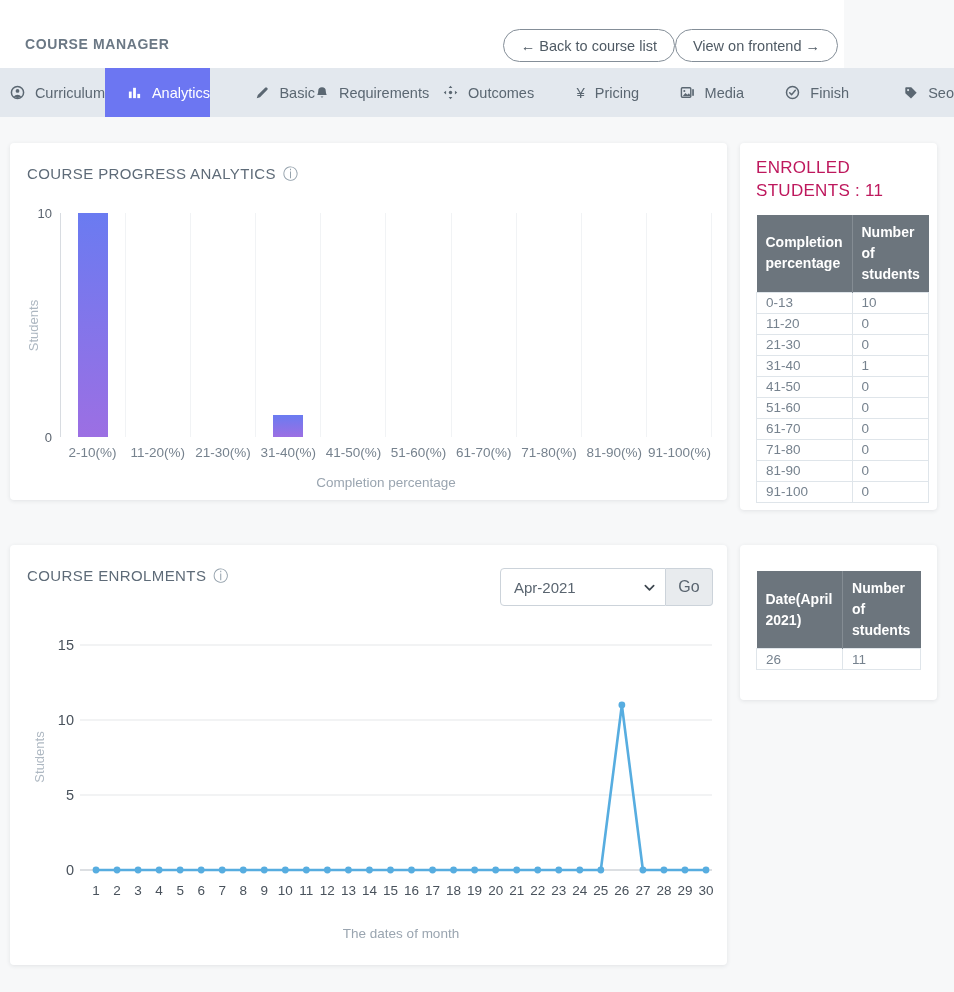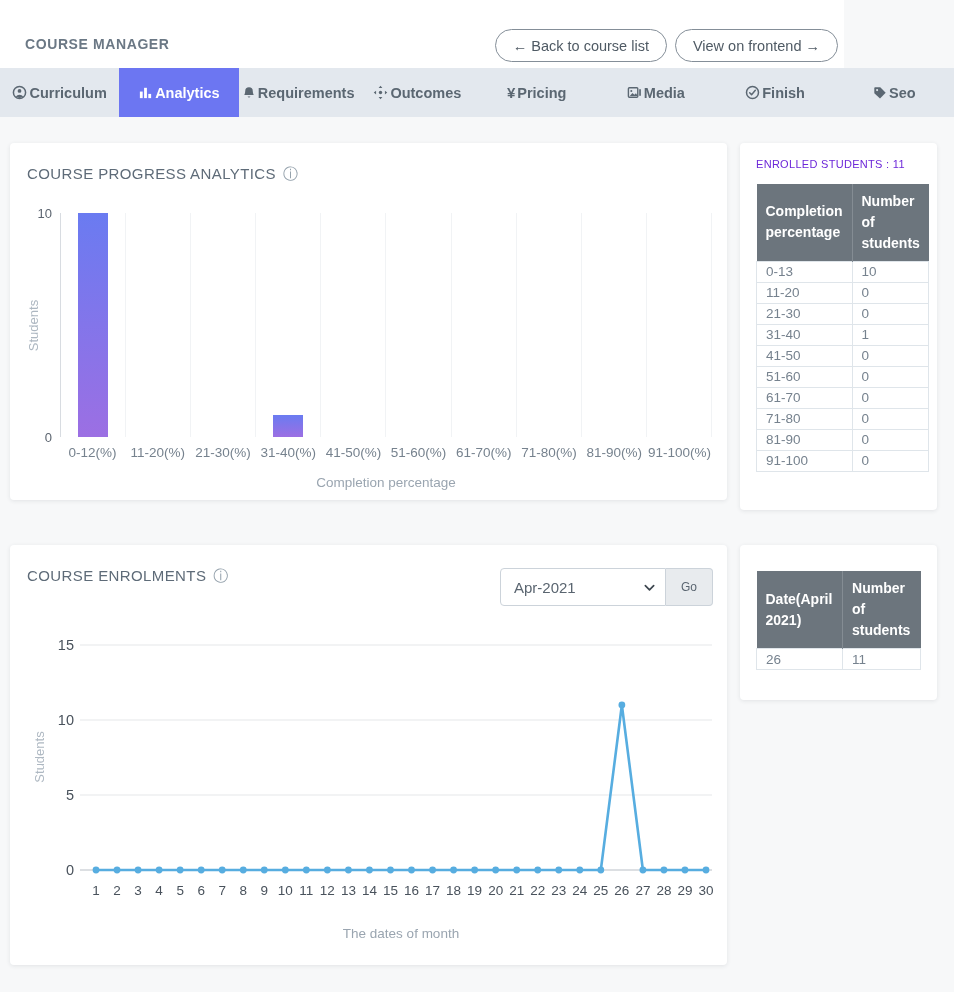--- a/index.html
+++ b/index.html
@@ -4,29 +4,29 @@
 <style>
   * { margin:0; padding:0; box-sizing:border-box; }
   html,body { background:#f7f8f9; }
   body { font-family:"Liberation Sans", sans-serif; }
   .page { position:relative; width:954px; height:992px; background:#f7f8f9; overflow:hidden; }
 
   
   .header { position:absolute; left:0; top:0; width:844px; height:68px; background:#ffffff; }
   .header-title { position:absolute; left:25px; top:36px; font-size:14px; font-weight:bold;
                   color:#6b7885; letter-spacing:.6px; }
-  .header-buttons { position:absolute; right:6px; top:29px; display:flex; gap:8px; }
+  .header-buttons { position:absolute; right:6px; top:29px; display:flex; }
   .pill-btn { height:33px; padding:0 17px; border:1px solid #848e98; border-radius:17px;
               background:#fff; color:#4f5a64; font-size:14.5px; display:flex; align-items:center;
               cursor:pointer; font-family:inherit; white-space:nowrap; }
 
   
   .tabbar { position:absolute; left:0; top:68px; width:954px; height:49px; background:#e3e8ee; display:flex; }
-  .tab { flex:1; display:flex; align-items:center; justify-content:center; gap:2px;
-         color:#5b6772; font-size:14.5px; cursor:pointer;font-weight:bold; }
+  .tab { flex:1; display:flex; align-items:center; justify-content:flex-end; gap:10px;
+         color:#5b6772; font-size:14.5px; cursor:pointer; }
   .tab.active { background:#6c76f2; color:#ffffff; }
   .tab .ticon { display:flex; align-items:center; }
   .tab .ticon svg { display:block; }
   .yen-glyph { font-size:15px; line-height:1; }
 
   
   .card { position:absolute; background:#ffffff; border-radius:4px;
           box-shadow:0 1px 4px rgba(40,50,60,.10); }
   #card-progress { left:10px; top:143px; width:717px; height:357px; }
   #card-enrol    { left:10px; top:545px; width:717px; height:420px; }
@@ -53,28 +53,28 @@
                 color:#9aa5b0; font-size:13.5px; }
 
   
   .month-row { position:absolute; right:14px; top:23px; display:flex; height:38px; }
   .select-wrap { position:relative; width:166px; height:38px; }
   .select-wrap select { appearance:none; -webkit-appearance:none; width:100%; height:100%;
         border:1px solid #ccd3da; border-radius:4px 0 0 4px; background:#fff; color:#5a6570;
         font-size:15px; padding:0 30px 0 13px; font-family:inherit; }
   .chev { position:absolute; right:10px; top:12px; pointer-events:none; color:#3c454e; }
   .go-btn { width:47px; height:38px; border:1px solid #ccd3da; border-left:none;
-            border-radius:0 4px 4px 0; background:#e8ebee; color:#5a6570; font-size:12px;
+            border-radius:0 4px 4px 0; background:#e8ebee; color:#5a6570; font-size:16px;
             cursor:pointer; font-family:inherit; }
 
   #line-svg { position:absolute; left:20px; top:95px; }
 
   
   .side-inner { padding:14px 16px; }
-  .side-title { font-size:11px; color:#6d28d9; line-height:1.35; letter-spacing:.3px; }
+  .side-title { font-size:17px; color:#be185d; line-height:1.35; letter-spacing:.3px; }
   .side-table { width:100%; border-collapse:collapse; margin-top:12px; font-size:13.5px; }
   .side-table th { background:#6c757d; color:#fff; text-align:left; font-weight:bold;
                    padding:7px 9px; line-height:21px; font-size:14px; border-right:1px solid #848c93; }
   .side-table th:last-child { border-right:none; }
   .side-table td { border:1px solid #dfe5ea; color:#76828e; padding:1.5px 9px;
                    line-height:17px; background:#fff; }
 </style>
 </head>
 <body>
 
@@ -105,20 +105,28 @@
             <rect x="2" y="7" width="3" height="7" fill="currentColor"></rect>
             <rect x="6.5" y="3" width="3" height="11" fill="currentColor"></rect>
             <rect x="11" y="9.5" width="3" height="4.5" fill="currentColor"></rect>
           </svg>
         </span>
         <span>Analytics</span>
       </div>
       <div class="tab">
         <span class="ticon">
           <svg width="14" height="14" viewBox="0 0 16 16">
+            <path d="M2 14l1.2-3.7L11.6 1.9a1.4 1.4 0 0 1 2 0l.5.5a1.4 1.4 0 0 1 0 2L5.7 12.8 2 14z" fill="currentColor"></path>
+          </svg>
+        </span>
+        <span>Basic</span>
+      </div>
+      <div class="tab">
+        <span class="ticon">
+          <svg width="14" height="14" viewBox="0 0 16 16">
             <path d="M8 1.3a4.3 4.3 0 0 0-4.3 4.3c0 3.3-1.4 4.7-1.4 4.7h11.4s-1.4-1.4-1.4-4.7A4.3 4.3 0 0 0 8 1.3z" fill="currentColor"></path>
             <path d="M6.4 12a1.7 1.7 0 0 0 3.2 0z" fill="currentColor"></path>
           </svg>
         </span>
         <span>Requirements</span>
       </div>
       <div class="tab">
         <span class="ticon">
           <svg width="15" height="15" viewBox="0 0 16 16">
             <path d="M8 .8l2 2.5H6L8 .8zM8 15.2l-2-2.5h4l-2 2.5zM.8 8l2.5-2v4L.8 8zm14.4 0l-2.5 2V6l2.5 2z" fill="currentColor"></path>
@@ -182,21 +190,21 @@
           <div class="bar" style="height: 10%; background: linear-gradient(rgb(106, 123, 241), rgb(156, 111, 227));"></div>
         </div>
         <div class="bar-col"></div>
         <div class="bar-col"></div>
         <div class="bar-col"></div>
         <div class="bar-col"></div>
         <div class="bar-col"></div>
         <div class="bar-col"></div>
       </div>
     <div id="bar-xticks">
-        <span class="bar-xtick">0-12(%)</span>
+        <span class="bar-xtick">2-10(%)</span>
         <span class="bar-xtick">11-20(%)</span>
         <span class="bar-xtick">21-30(%)</span>
         <span class="bar-xtick">31-40(%)</span>
         <span class="bar-xtick">41-50(%)</span>
         <span class="bar-xtick">51-60(%)</span>
         <span class="bar-xtick">61-70(%)</span>
         <span class="bar-xtick">71-80(%)</span>
         <span class="bar-xtick">81-90(%)</span>
         <span class="bar-xtick">91-100(%)</span>
       </div>

